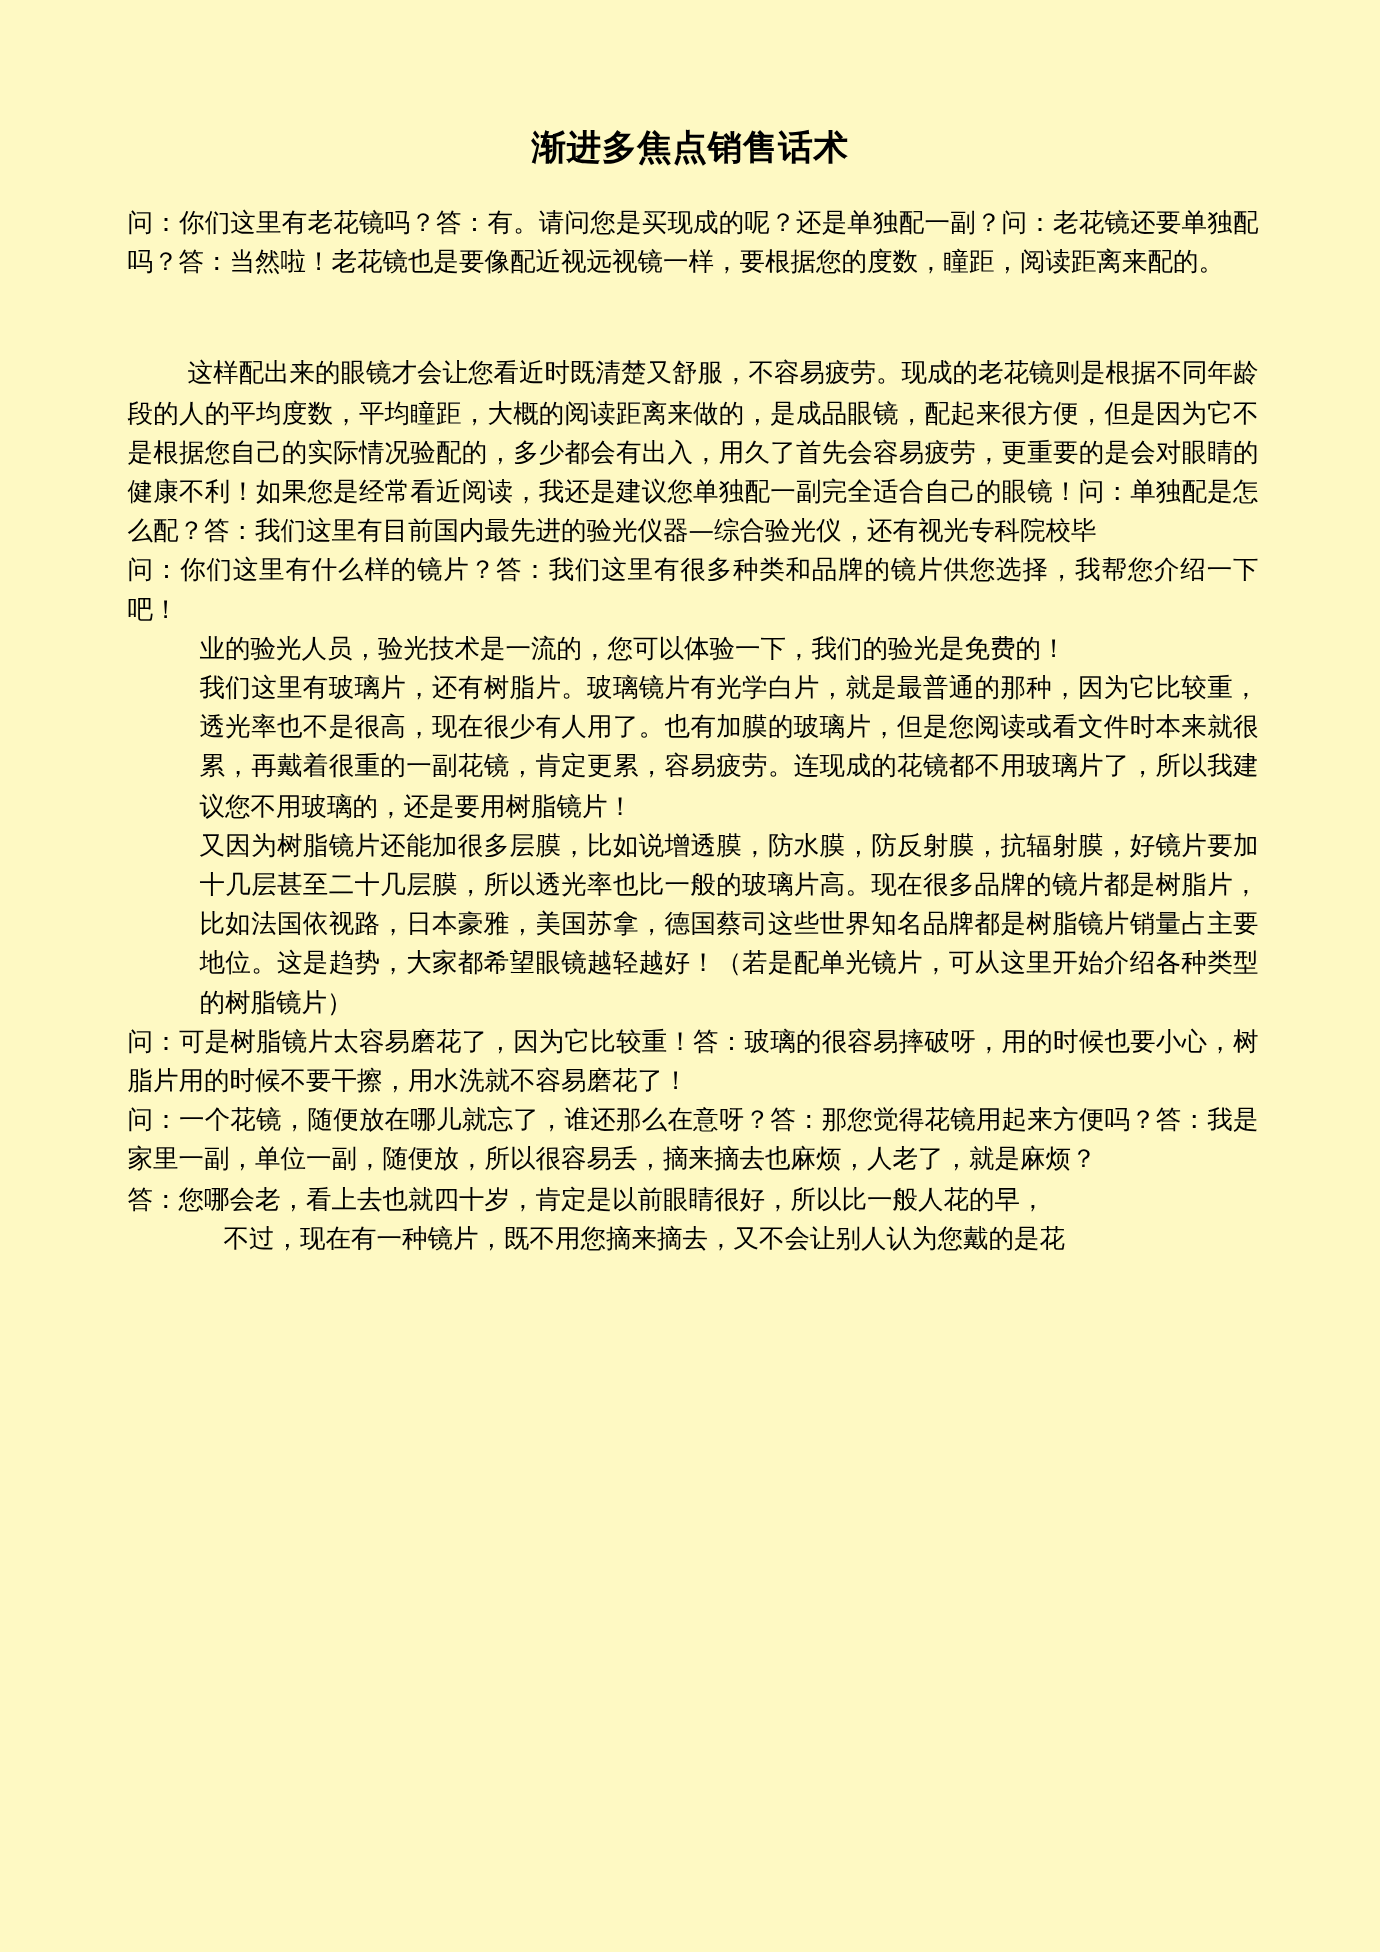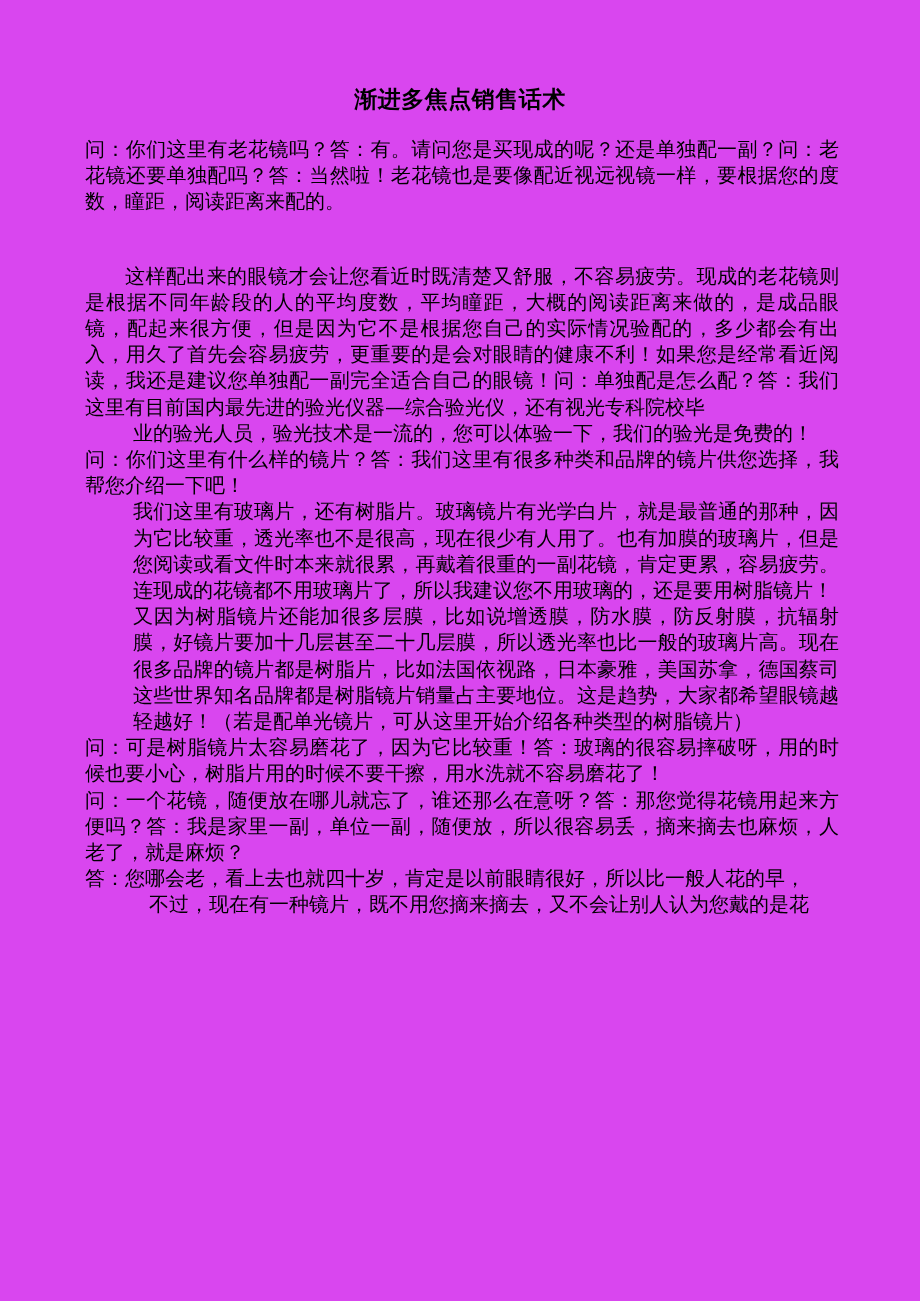--- a/index.html
+++ b/index.html
@@ -4,21 +4,21 @@
 <style>
   html, body {
     margin: 0;
     padding: 0;
     background: #ffffff;
   }
   .page {
     position: relative;
     width: 920px;
     height: 1301px;
-    background: #d946ef;
+    background: #fef9c3;
     margin: 0 auto;
     overflow: hidden;
     font-family: "DejaVu Sans", "Liberation Sans", sans-serif;
     color: #000000;
   }
   .doc-title {
     position: absolute;
     top: 84px;
     left: 0;
     width: 920px;
@@ -30,21 +30,21 @@
   }
   .body-block {
     position: absolute;
     top: 136px;
     left: 85px;
     width: 754px;
   }
   p.para {
     margin: 0;
     padding: 0;
-    font-size: 20px;
+    font-size: 17px;
     line-height: 26.2px;
     text-align: justify;
     text-justify: inter-character;
     text-align-last: left;
     letter-spacing: 0px;
     word-break: break-all;
   }
   
   p.flush {
     margin-left: 0;
@@ -77,23 +77,23 @@
 <div class="page">
 
   <div class="doc-title">渐进多焦点销售话术</div>
 
   <div class="body-block">
 
     <p class="para flush">问：你们这里有老花镜吗？答：有。请问您是买现成的呢？还是单独配一副？问：老花镜还要单独配吗？答：当然啦！老花镜也是要像配近视远视镜一样，要根据您的度数，瞳距，阅读距离来配的。</p>
 
     <p class="para first-indent">这样配出来的眼镜才会让您看近时既清楚又舒服，不容易疲劳。现成的老花镜则是根据不同年龄段的人的平均度数，平均瞳距，大概的阅读距离来做的，是成品眼镜，配起来很方便，但是因为它不是根据您自己的实际情况验配的，多少都会有出入，用久了首先会容易疲劳，更重要的是会对眼睛的健康不利！如果您是经常看近阅读，我还是建议您单独配一副完全适合自己的眼镜！问：单独配是怎么配？答：我们这里有目前国内最先进的验光仪器—综合验光仪，还有视光专科院校毕</p>
 
+    <p class="para flush">问：你们这里有什么样的镜片？答：我们这里有很多种类和品牌的镜片供您选择，我帮您介绍一下吧！</p>
+
     <p class="para block-indent">业的验光人员，验光技术是一流的，您可以体验一下，我们的验光是免费的！</p>
-
-    <p class="para flush">问：你们这里有什么样的镜片？答：我们这里有很多种类和品牌的镜片供您选择，我帮您介绍一下吧！</p>
 
     <p class="para block-indent">我们这里有玻璃片，还有树脂片。玻璃镜片有光学白片，就是最普通的那种，因为它比较重，透光率也不是很高，现在很少有人用了。也有加膜的玻璃片，但是您阅读或看文件时本来就很累，再戴着很重的一副花镜，肯定更累，容易疲劳。连现成的花镜都不用玻璃片了，所以我建议您不用玻璃的，还是要用树脂镜片！</p>
 
 
     <p class="para block-indent">又因为树脂镜片还能加很多层膜，比如说增透膜，防水膜，防反射膜，抗辐射膜，好镜片要加十几层甚至二十几层膜，所以透光率也比一般的玻璃片高。现在很多品牌的镜片都是树脂片，比如法国依视路，日本豪雅，美国苏拿，德国蔡司这些世界知名品牌都是树脂镜片销量占主要地位。这是趋势，大家都希望眼镜越轻越好！（若是配单光镜片，可从这里开始介绍各种类型的树脂镜片）</p>
 
     <p class="para flush">问：可是树脂镜片太容易磨花了，因为它比较重！答：玻璃的很容易摔破呀，用的时候也要小心，树脂片用的时候不要干擦，用水洗就不容易磨花了！</p>
 
 
     <p class="para flush">问：一个花镜，随便放在哪儿就忘了，谁还那么在意呀？答：那您觉得花镜用起来方便吗？答：我是家里一副，单位一副，随便放，所以很容易丢，摘来摘去也麻烦，人老了，就是麻烦？</p>

